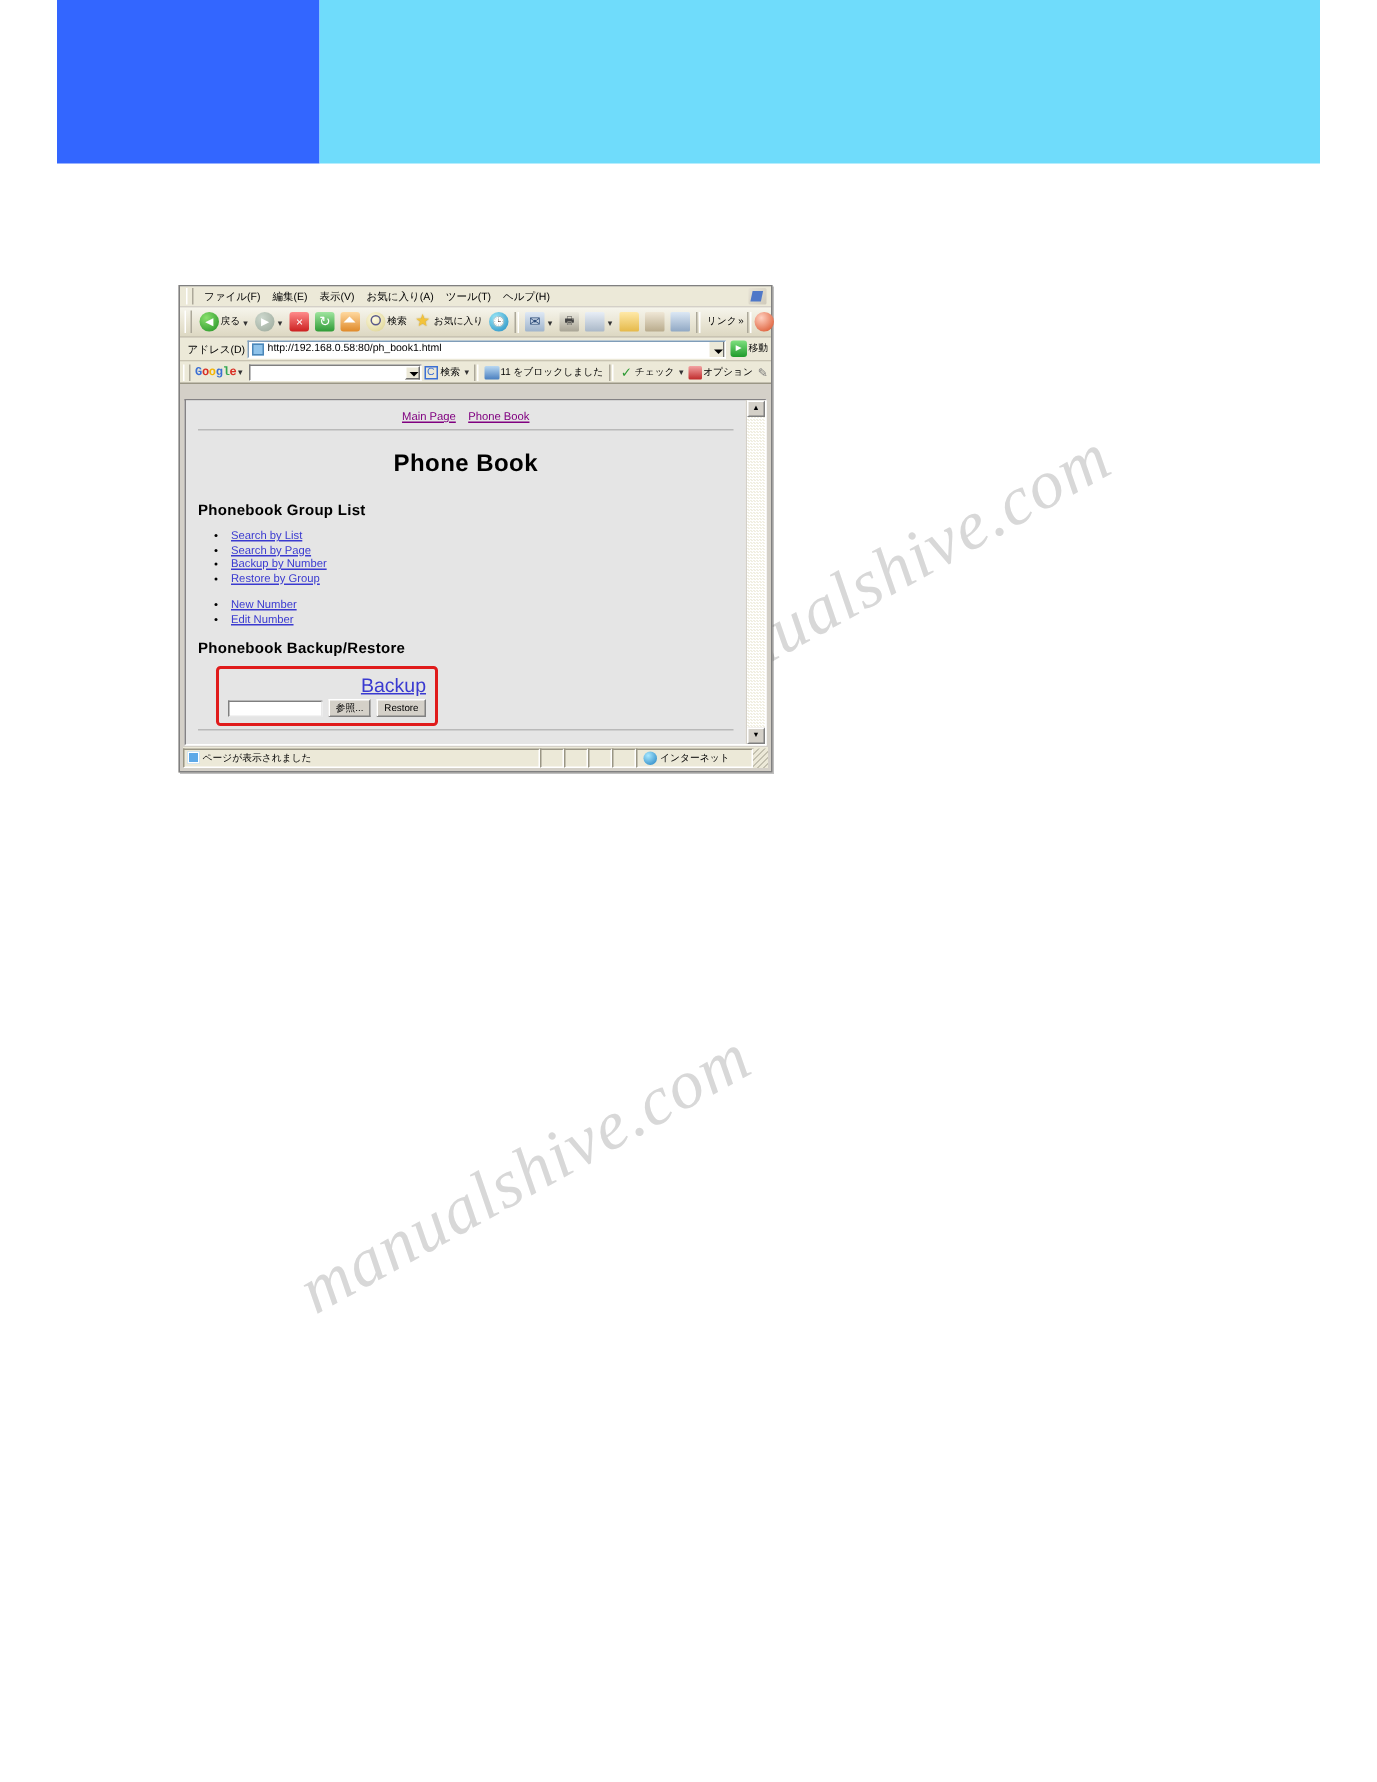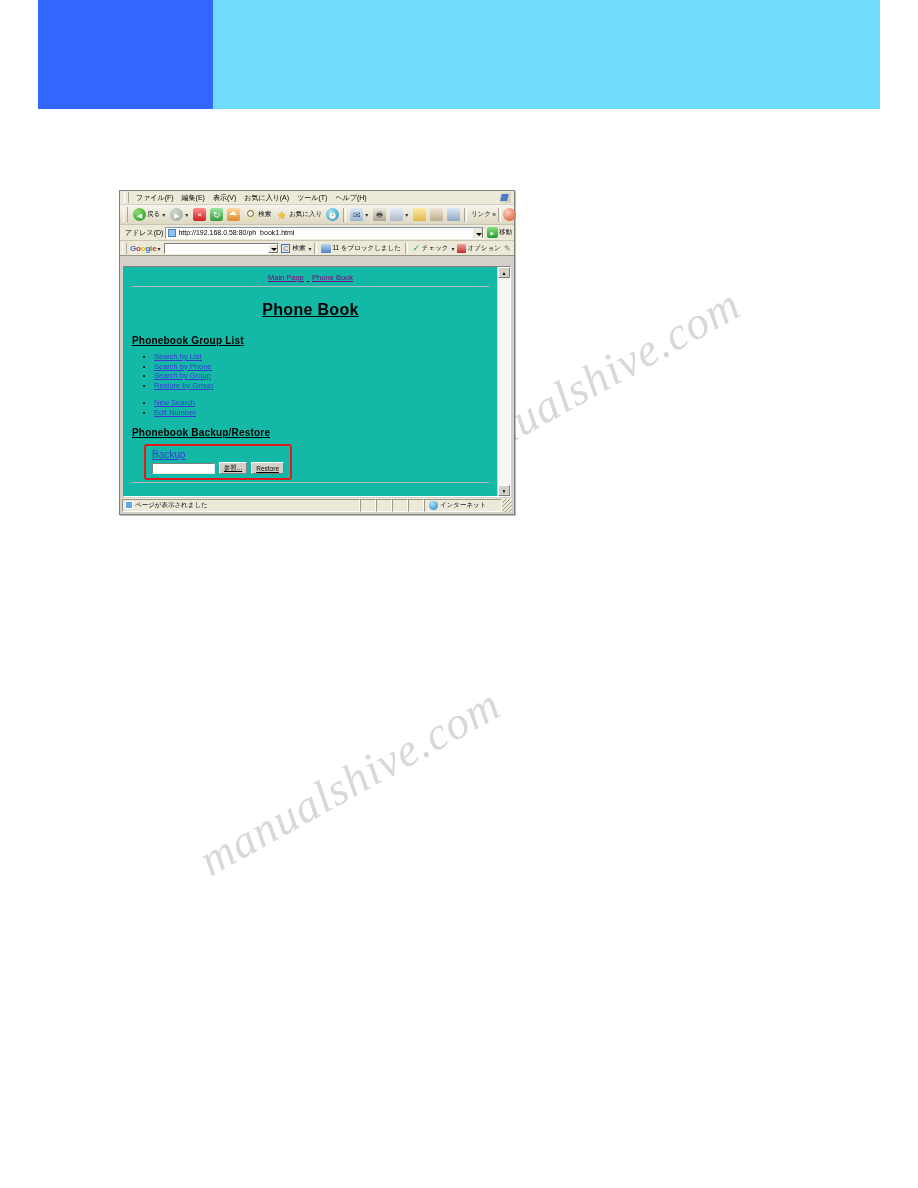--- a/index.html
+++ b/index.html
@@ -366,21 +366,21 @@
     display: flex;
     align-items: center;
     padding-left: 2px;
     border-bottom: 1px solid #9a9685;
   }
   .gbar-grip {
     width:3px;height:11px;
     border-left:1px solid #ffffff;border-right:1px solid #aca899;
     margin-right:3px; flex:0 0 auto;
   }
-  .glogo { font-size:8px; font-weight:bold; font-family:Liberation Sans, sans-serif; letter-spacing:-0.2px; white-space:nowrap; }
+  .glogo { font-size:8px; font-weight:bold; font-family:Liberation Mono, monospace; letter-spacing:-0.2px; white-space:nowrap; }
   .glogo .b1{color:#3b6fd4;} .glogo .r1{color:#d93025;} .glogo .y1{color:#f2b50a;}
   .glogo .b2{color:#3b6fd4;} .glogo .g1{color:#34a853;} .glogo .r2{color:#d93025;}
   .gsearch {
     width: 115px; height: 11px;
     background:#ffffff;
     border:1px solid; border-color:#7f7f7f #ffffff #ffffff #7f7f7f;
     box-sizing:border-box;
     display:flex; align-items:center; justify-content:flex-end;
     margin: 0 2px 0 3px;
     flex: 0 0 auto;
@@ -413,25 +413,24 @@
     top: 75px; bottom: 17px;
     background: #ffffff;
     border: 1px solid;
     border-color: #848284 #ffffff #ffffff #848284;
     box-sizing: border-box;
     display: flex;
   }
   .page {
     flex: 1 1 auto;
     position: relative;
-    background:#14b8a6;
+    background:#e5e5e5;
     overflow: hidden;
     padding: 0 8px;
     box-sizing: border-box;
-    text-decoration: underline;
   }
   .navlinks {
     text-align: center;
     padding-top: 6px;
     padding-bottom: 2px;
   }
   .navlinks a {
     color: #800080;
     text-decoration: underline;
     font-size: 7.5px;
@@ -479,24 +478,25 @@
     border: 2px solid #e01b1b;
     border-radius: 3px;
     margin: 4px 0 0 12px;
     padding: 3px 6px 4px 6px;
     width: 148px;
     box-sizing: border-box;
   }
   .backup-link {
     color: #3a3ad0;
     text-decoration: underline;
-    font-size: 10px;
+    font-size: 13px;
     display: block;
     margin-bottom: 2px;
     font-family: "Liberation Sans", sans-serif;
+    text-align: right;
   }
   .file-row { display: flex; align-items: center; gap: 4px; }
   .file-input {
     width: 68px; height: 11px;
     background: #ffffff;
     border: 1px solid;
     border-color: #7f7f7f #e8e8e8 #e8e8e8 #7f7f7f;
     box-sizing: border-box;
   }
   .btn {
@@ -750,25 +750,25 @@
         <a href="#">Phone Book</a>
       </div>
       <hr>
 
       <div class="page-title">Phone Book</div>
 
       <div class="sec-title">Phonebook Group List</div>
 
       <ul class="menu-list">
         <li><a href="#">Search by List</a></li>
-        <li><a href="#">Search by Phone</a></li>
-        <li><a href="#">Search by Group</a></li>
+        <li><a href="#">Search by Page</a></li>
+        <li><a href="#">Backup by Number</a></li>
         <li><a href="#">Restore by Group</a></li>
         <li class="list-gap"></li>
-        <li><a href="#">New Search</a></li>
+        <li><a href="#">New Number</a></li>
         <li><a href="#">Edit Number</a></li>
       </ul>
 
       <div class="sec-title" style="margin-top:10px;">Phonebook Backup/Restore</div>
 
       <div class="backup-box">
         <a href="#" class="backup-link">Backup</a>
         <div class="file-row">
           <div class="file-input"></div>
           <div class="btn">参照...</div>

